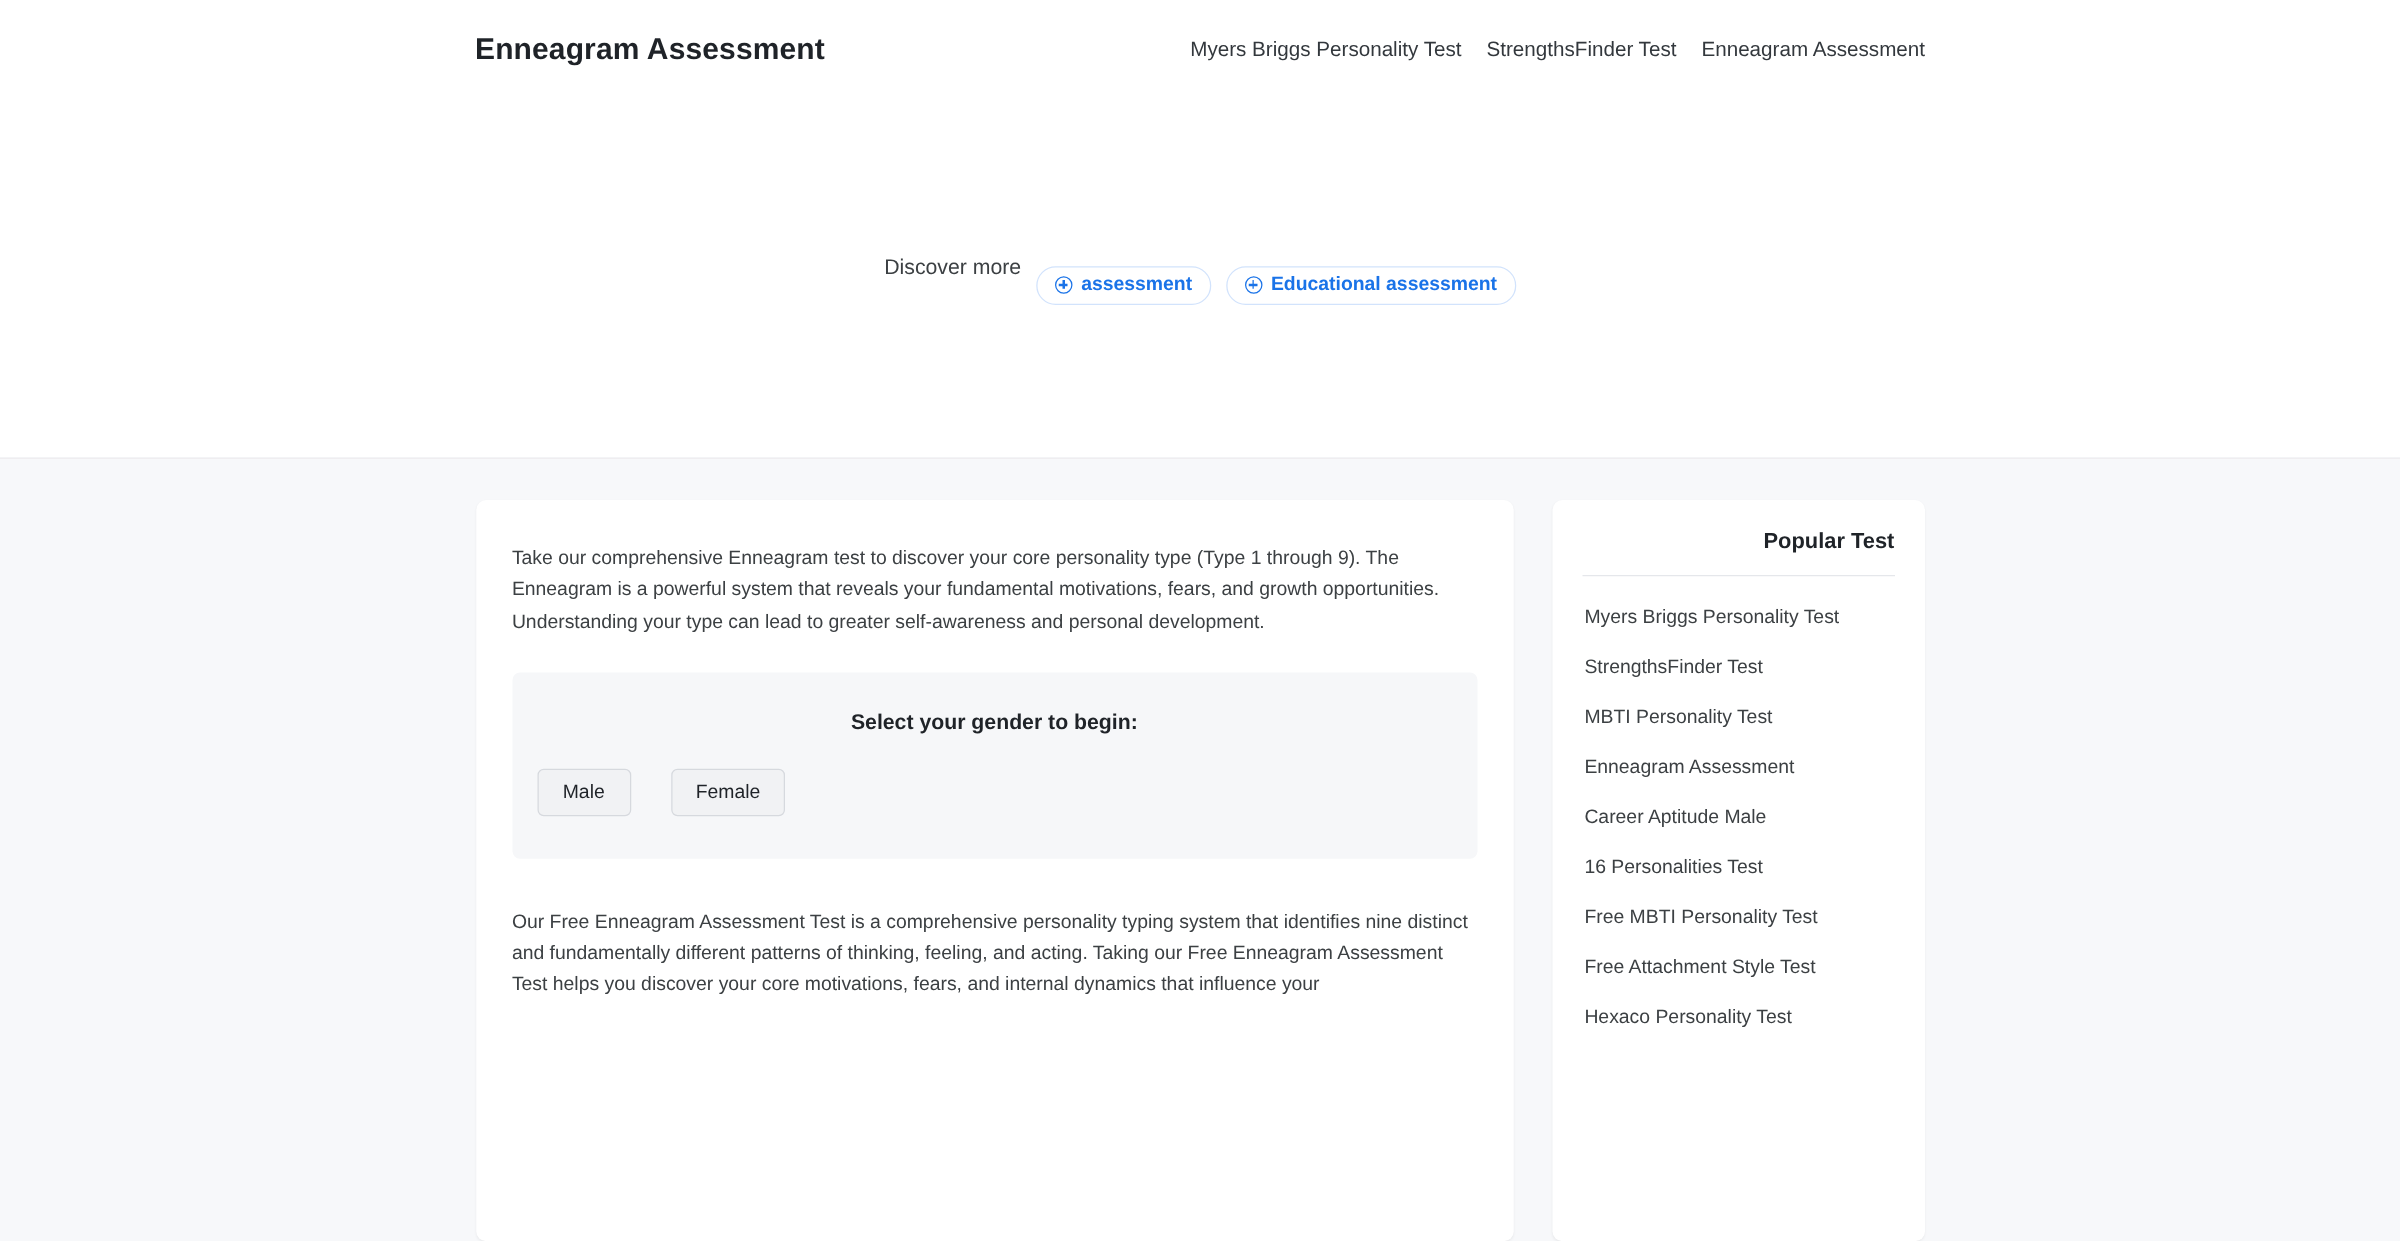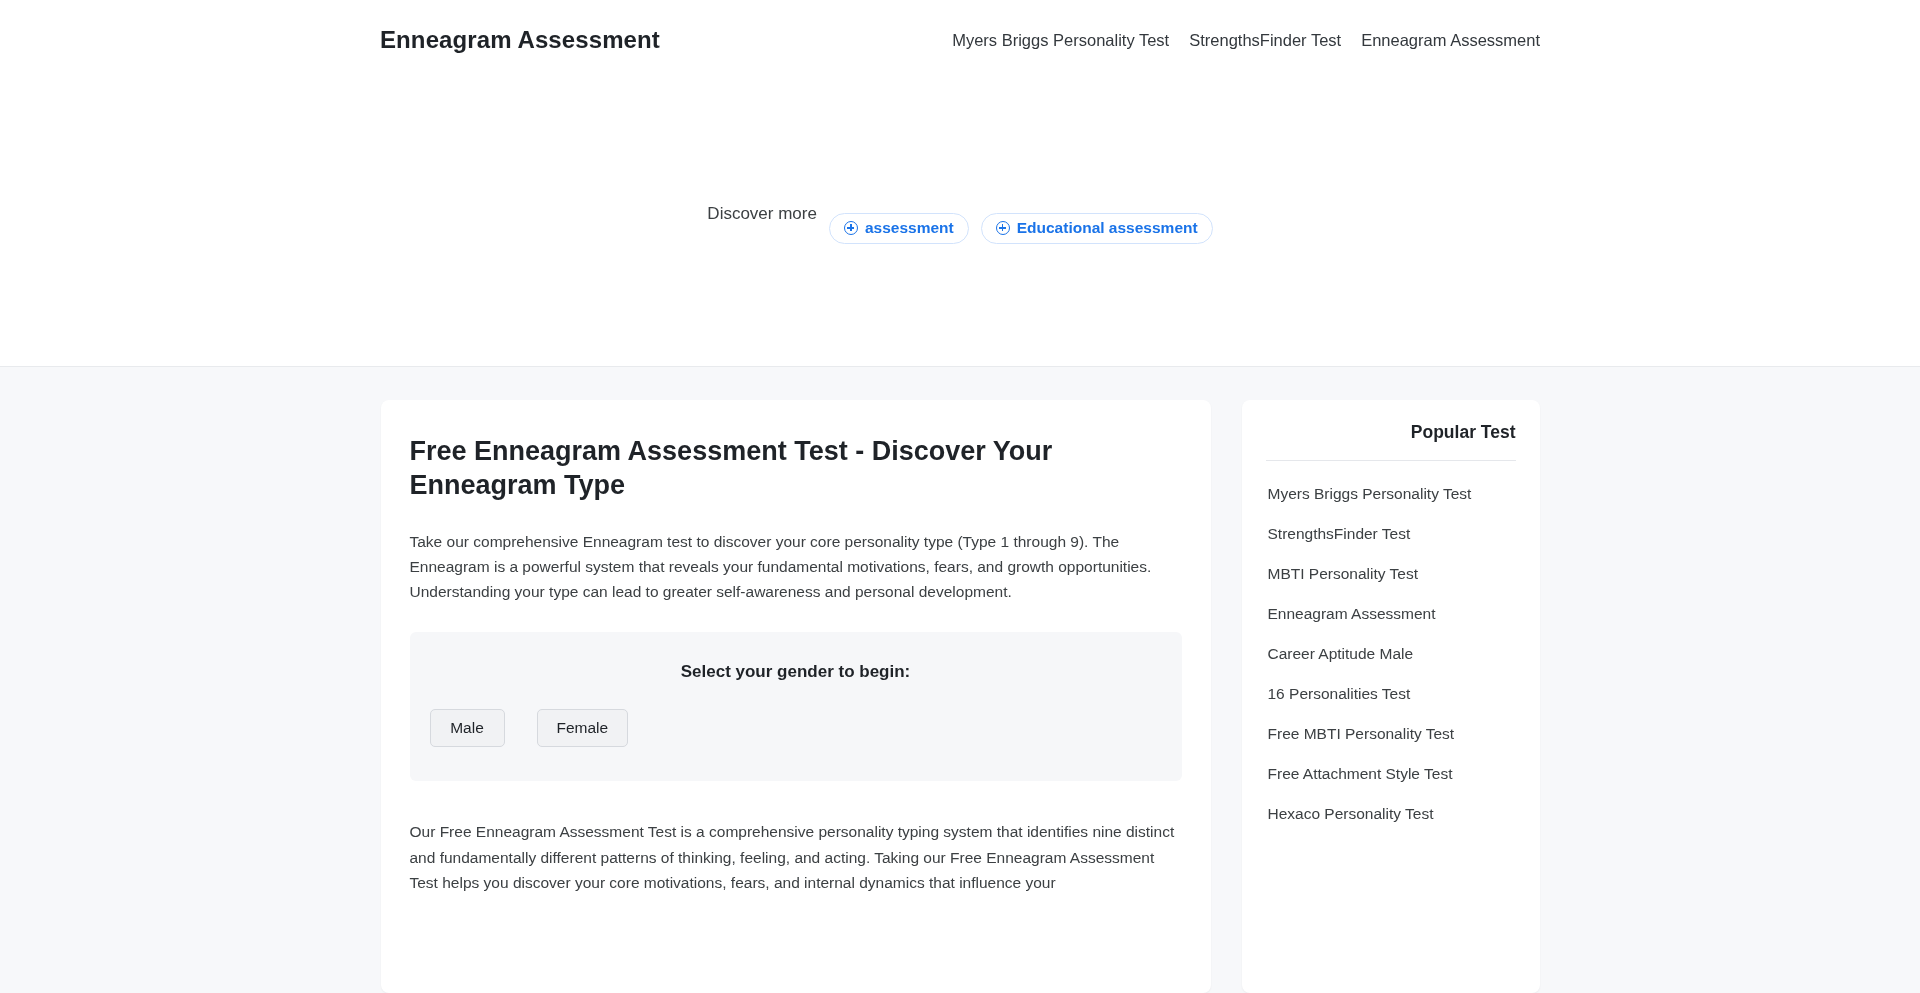--- a/index.html
+++ b/index.html
@@ -233,21 +233,20 @@
       <button class="chip">
         <span class="chip-icon"></span>
         <span>Educational assessment</span>
       </button>
     </div>
   </section>
 
   <div class="content-area">
 
     <main class="main-card">
-      <h1 class="main-title">Free Enneagram Assessment Test - Discover Your Enneagram Type</h1>
       <p class="intro-text">Take our comprehensive Enneagram test to discover your core personality type (Type 1 through 9). The Enneagram is a powerful system that reveals your fundamental motivations, fears, and growth opportunities. Understanding your type can lead to greater self-awareness and personal development.</p>
 
       <div class="gender-box">
         <div class="gender-prompt">Select your gender to begin:</div>
         <div class="gender-buttons">
           <button class="gender-btn">Male</button>
           <button class="gender-btn">Female</button>
         </div>
       </div>
 

